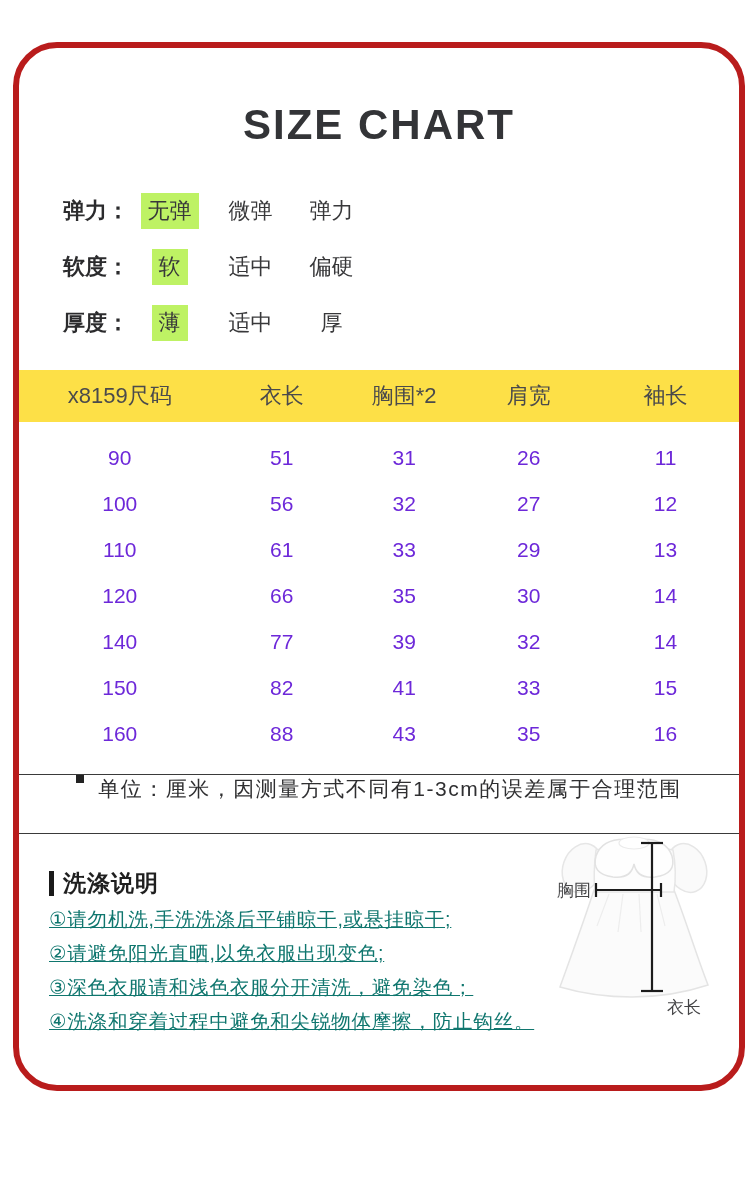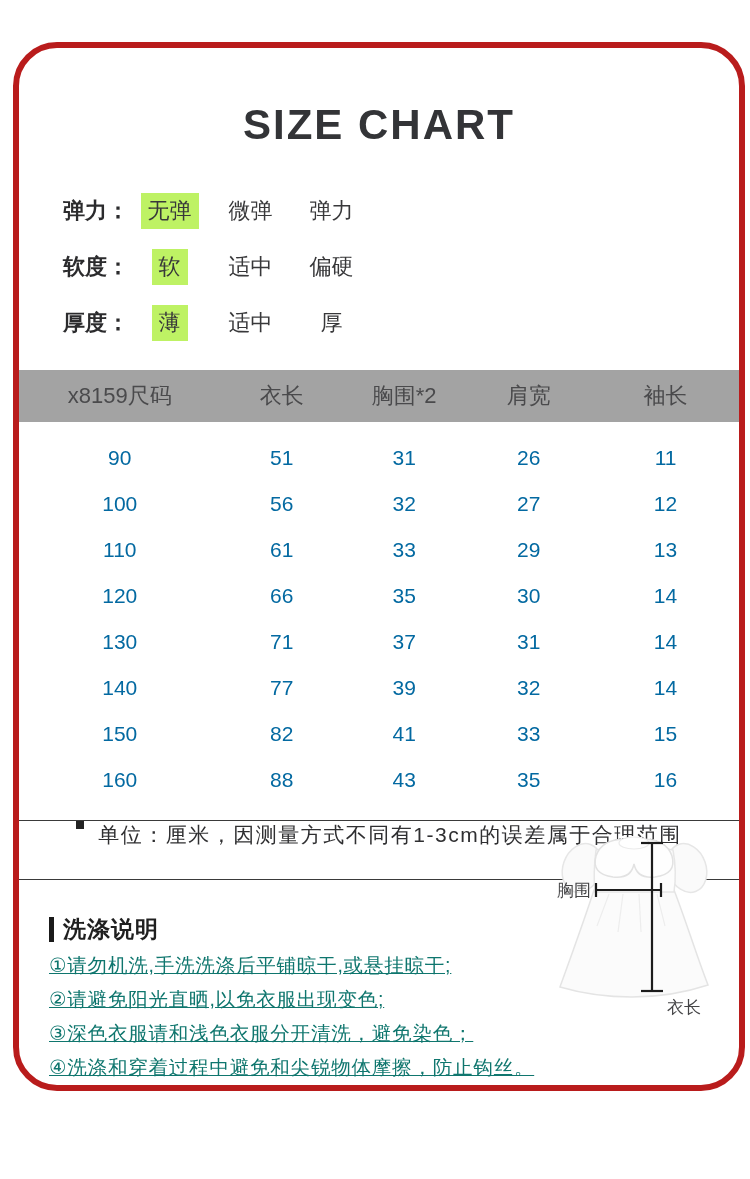--- a/index.html
+++ b/index.html
@@ -56,31 +56,31 @@
   .attr-opt.sel .pad { background: #bef264; }
   
   table.size-table {
     margin-top: 23px;
     width: 100%;
     border-collapse: collapse;
     table-layout: fixed;
   }
   .size-table th {
     height: 50px;
-    background: #a3a3a3;
+    background: #fde047;
     font-weight: normal;
     font-size: 22px;
     color: #4a4a4c;
     text-align: center;
   }
   .size-table td {
     height: 44px;
     text-align: center;
     font-size: 21px;
-    color: #0369a1;
+    color: #6d28d9;
     vertical-align: middle;
   }
   .size-table tbody tr:first-child td { padding-top: 14px; }
   
   .unit-row {
     margin-top: 17px;
     height: 58px;
     border-top: 1px solid #3a3a3a;
     border-bottom: 1px solid #3a3a3a;
     display: flex; justify-content: center;
@@ -216,27 +216,20 @@
           <td>61</td>
           <td>33</td>
           <td>29</td>
           <td>13</td>
       </tr>
       <tr>
         <td>120</td>
           <td>66</td>
           <td>35</td>
           <td>30</td>
-          <td>14</td>
-      </tr>
-      <tr>
-        <td>130</td>
-          <td>71</td>
-          <td>37</td>
-          <td>31</td>
           <td>14</td>
       </tr>
       <tr>
         <td>140</td>
           <td>77</td>
           <td>39</td>
           <td>32</td>
           <td>14</td>
       </tr>
       <tr>

